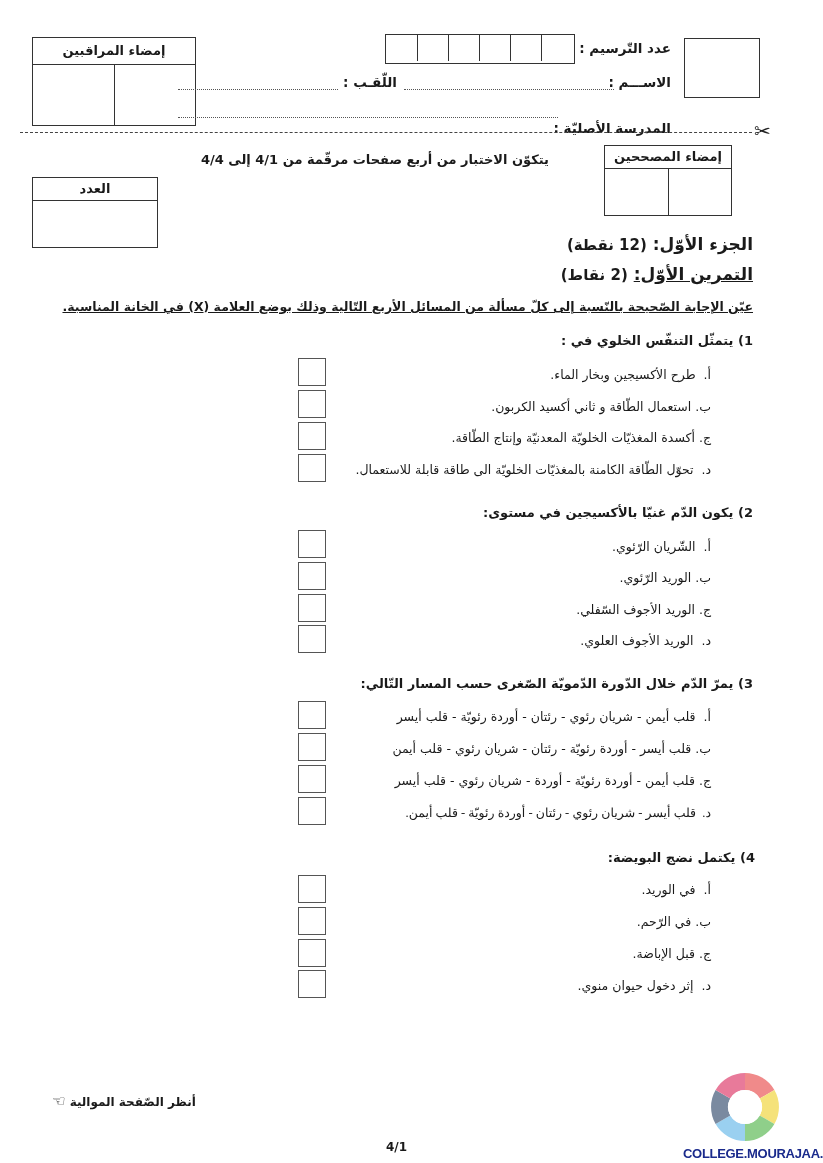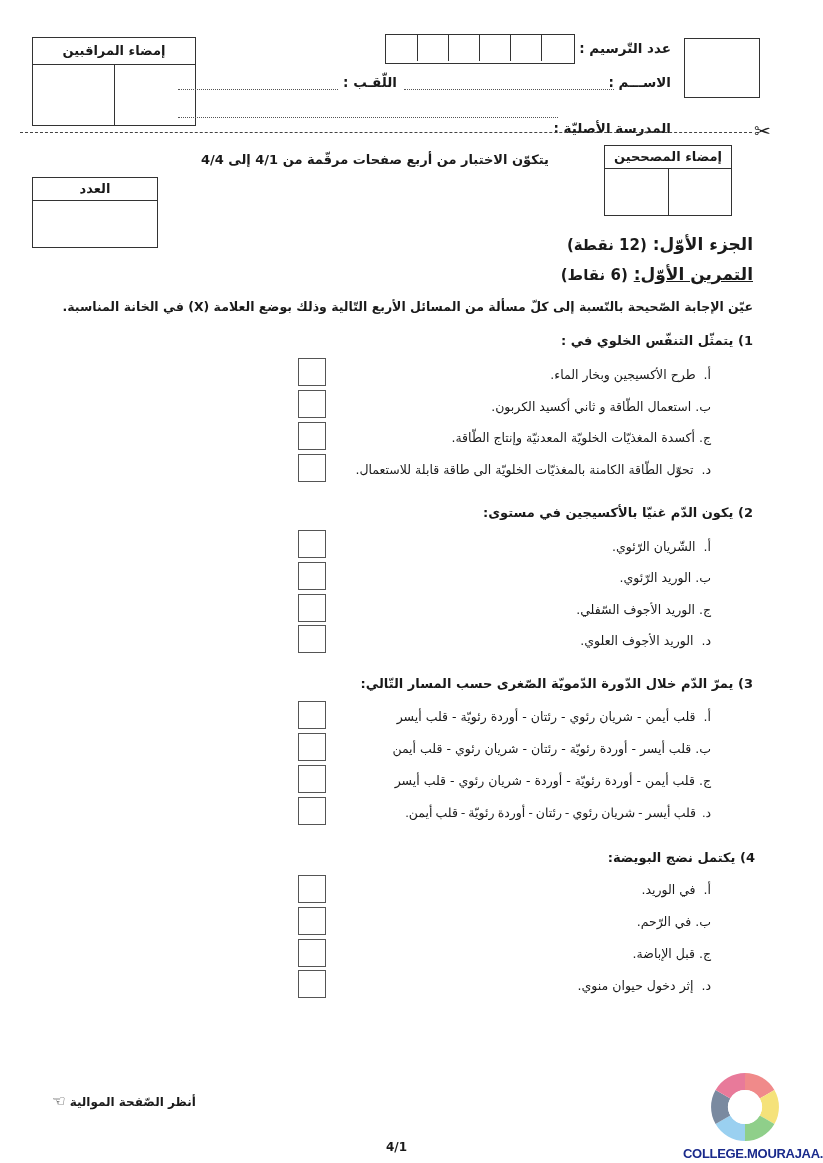--- a/index.html
+++ b/index.html
@@ -92,24 +92,24 @@
   <div style="height:calc(100% - 22px);"></div>
 </div>
 
 <div class="abs part-title rtl" style="right:70px; top:234px;">
   <span>الجزء الأوّل:</span>
   <span style="font-size:15px;">(12 نقطة)</span>
 </div>
 
 <div class="abs ex-title rtl" style="right:70px; top:264px;">
   <span class="u">التمرين الأوّل:</span>
-  <span style="font-size:15px;">(6 نقاط)</span>
+  <span style="font-size:15px;">(2 نقاط)</span>
 </div>
 
-<div class="abs instr rtl" style="right:70px; top:299px;">عيّن الإجابة الصّحيحة بالنّسبة إلى كلّ مسألة من المسائل الأربع التّالية وذلك بوضع العلامة (X) في الخانة المناسبة.</div>
+<div class="abs instr rtl" style="right:70px; top:299px;text-decoration:underline;">عيّن الإجابة الصّحيحة بالنّسبة إلى كلّ مسألة من المسائل الأربع التّالية وذلك بوضع العلامة (X) في الخانة المناسبة.</div>
 
 <div class="abs q-title rtl" style="right:70px; top:333px;">
   <span>1)</span>
   <span>يتمثّل التنفّس الخلوي في :</span>
 </div>
 <div class="abs opt rtl" style="right:112px; top:367px;"><span>أ.</span>&nbsp;&nbsp;<span>طرح الأكسيجين وبخار الماء.</span></div>
 <div class="abs opt rtl" style="right:112px; top:399px;"><span>ب.</span>&nbsp;<span>استعمال الطّاقة و ثاني أكسيد الكربون.</span></div>
 <div class="abs opt rtl" style="right:112px; top:430px;"><span>ج.</span>&nbsp;<span>أكسدة المغذيّات الخلويّة المعدنيّة وإنتاج الطّاقة.</span></div>
 <div class="abs opt rtl" style="right:112px; top:462px;"><span>د.</span>&nbsp;&nbsp;<span>تحوّل الطّاقة الكامنة بالمغذيّات الخلويّة الى طاقة قابلة للاستعمال.</span></div>
 <div class="cb" style="top:358px;"></div>

